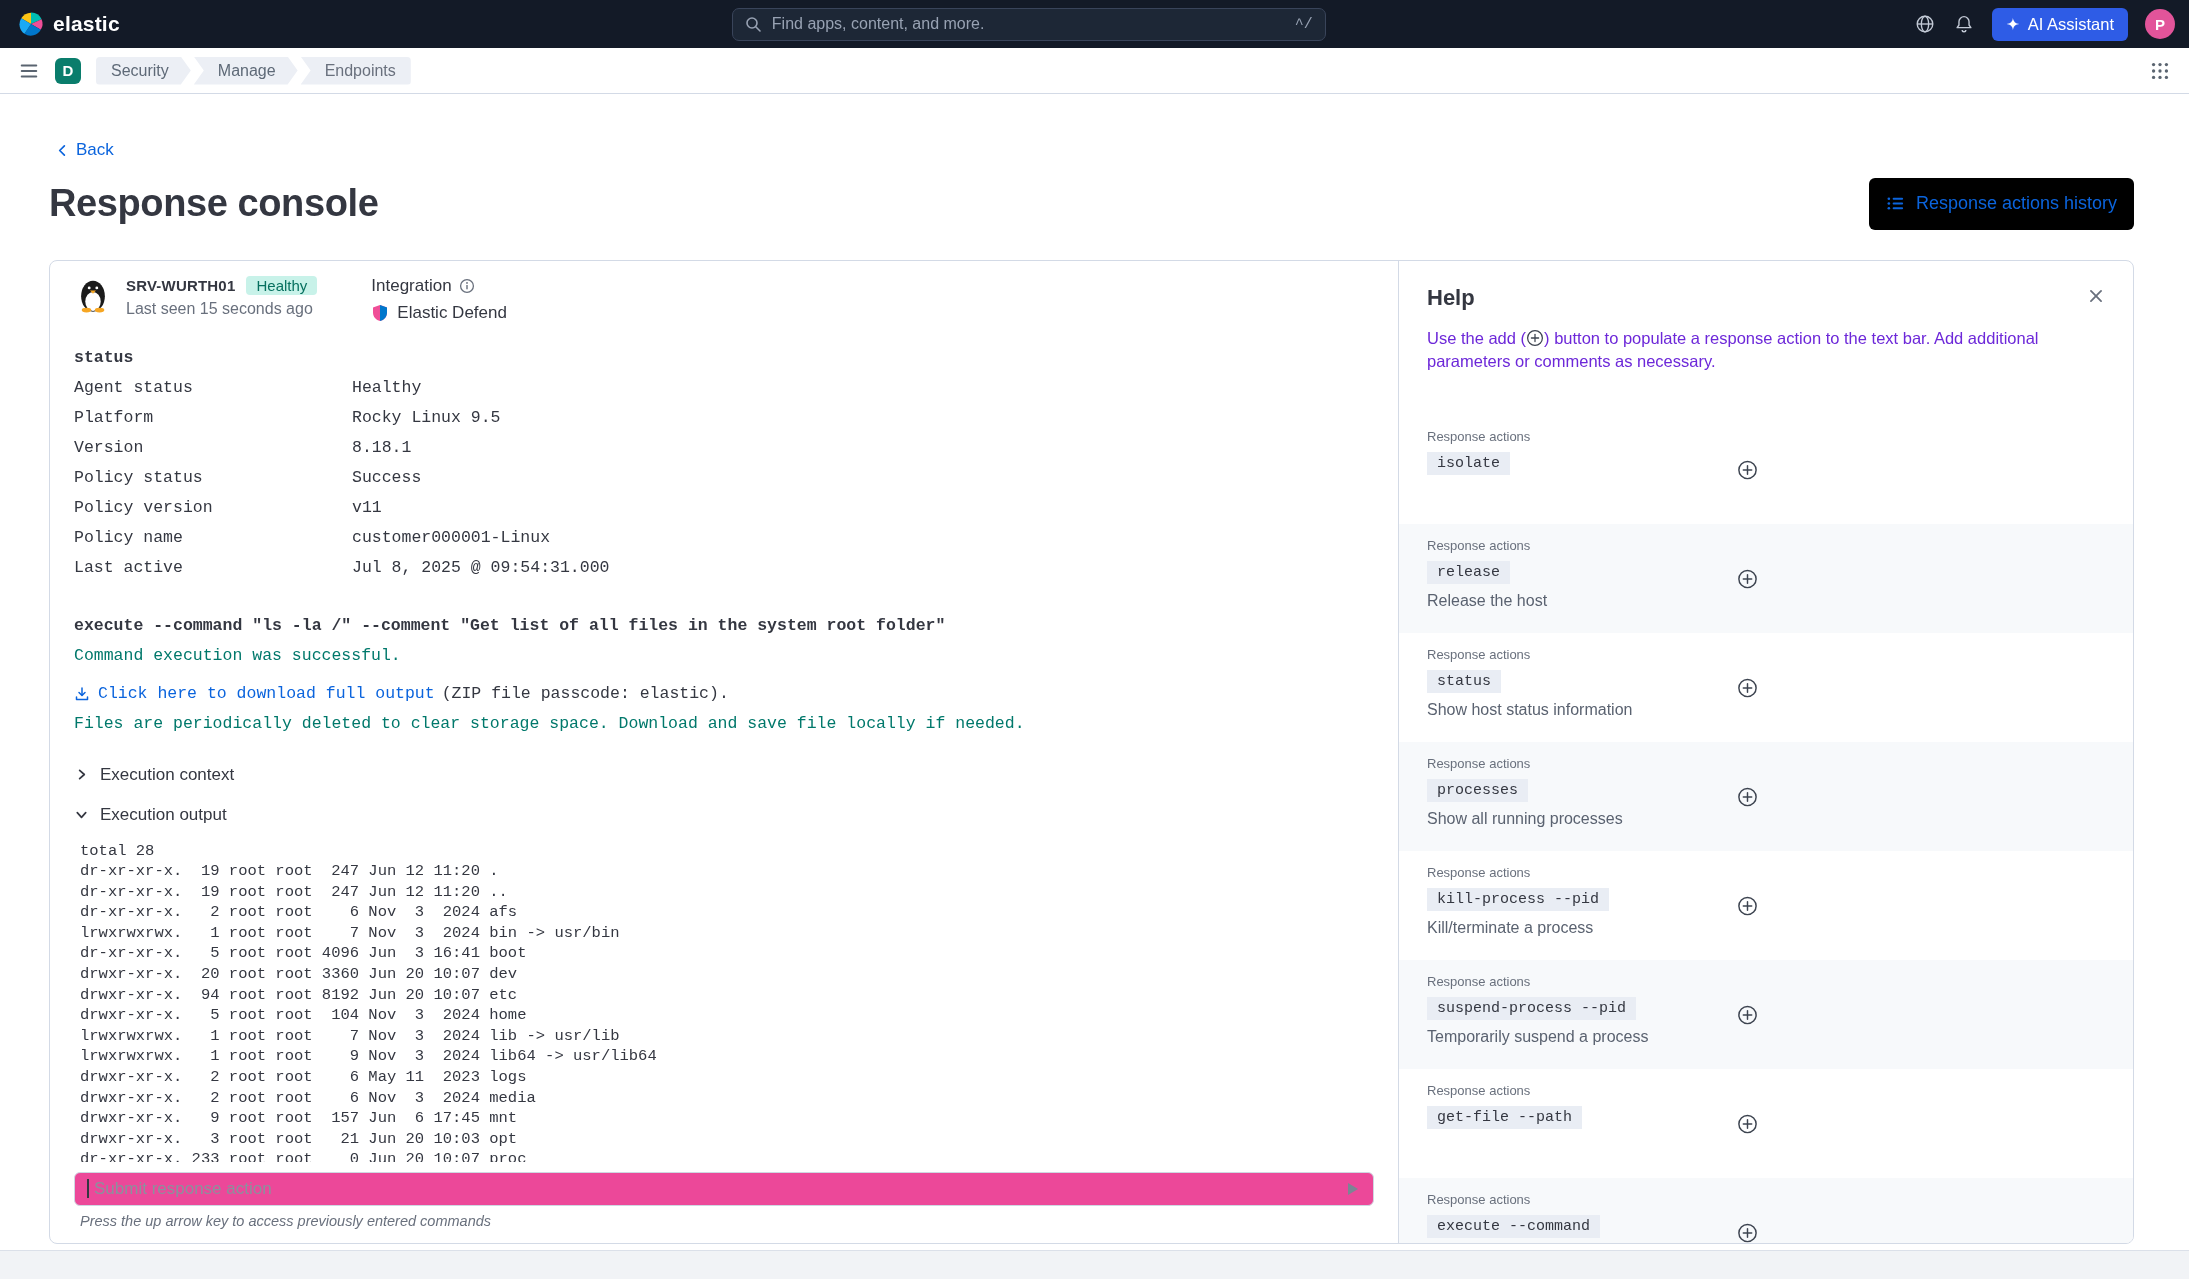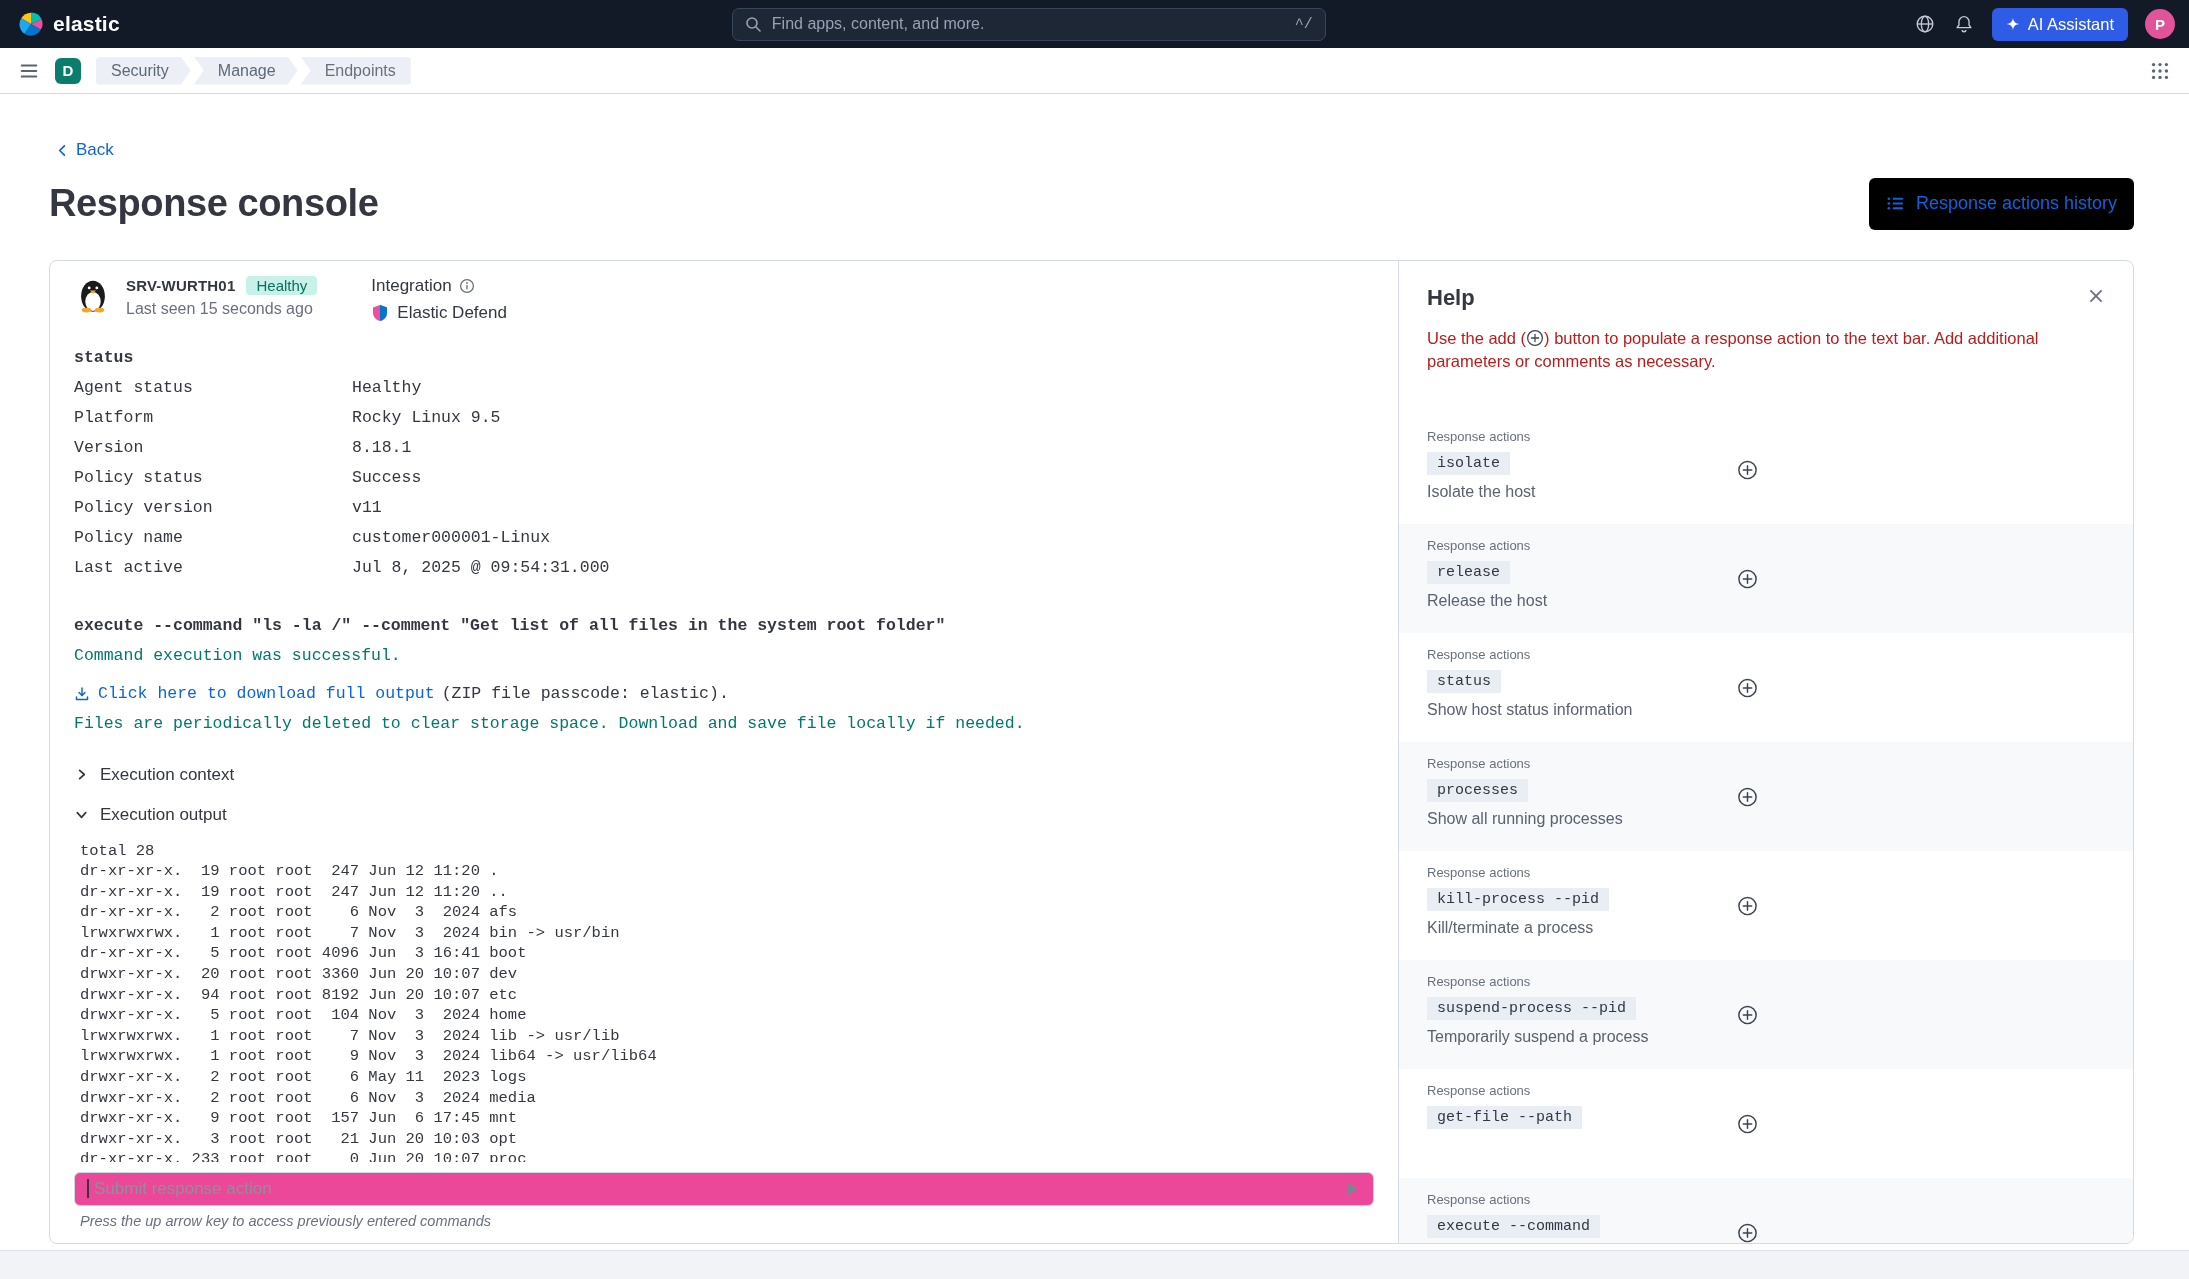--- a/index.html
+++ b/index.html
@@ -128,21 +128,21 @@
     flex:1; border:none; outline:none; font-size:17px; color:#343741; font-family:inherit; background:transparent;
   }
   .input-bar input::placeholder { color:#8b919d; }
   .input-hint { font-size:14.5px; font-style:italic; color:#69707d; margin:7px 0 6px 6px; }
 
   
   .help { width:735px; border-left:1px solid #d3dae6; display:flex; flex-direction:column; padding-top:24px; overflow:hidden; }
   .help-head { padding:0 26px 0 28px; display:flex; justify-content:space-between; align-items:flex-start; }
   .help-title { font-size:22px; font-weight:700; color:#343741; margin:0; }
   .close-btn { background:none; border:none; padding:2px; cursor:pointer; }
-  .help-intro { padding:0 40px 0 28px; margin-top:16px; font-size:16.5px; line-height:23px; color:#b91c1c; }
+  .help-intro { padding:0 40px 0 28px; margin-top:16px; font-size:16.5px; line-height:23px; color:#6d28d9; }
   .inline-plus { display:inline-block; vertical-align:-3px; }
   .help-list { margin-top:26px; }
   .help-item { position:relative; height:109px; padding:14px 28px 0; }
   .help-item:nth-child(even) { background:#f7f9fb; }
   .group-label { font-size:13px; color:#69707d; }
   .cmd-badge {
     display:inline-block; margin-top:8px; background:#e9edf4; border-radius:0; padding:3px 10px;
     font-family:"Liberation Mono","DejaVu Sans Mono",monospace; font-size:15px; color:#343741;
   }
   .item-desc { margin-top:8px; font-size:16px; color:#5a6270; }
@@ -405,21 +405,20 @@
               <circle cx="10" cy="10" r="8.2"></circle>
               <path d="M10 6 V14"></path>
               <path d="M6 10 H14"></path>
             </svg></span><span>) button to populate a response action to the text bar. Add additional parameters or comments as necessary.</span></p>
 
       <div class="help-list">
 
         <div class="help-item">
           <div class="group-label">Response actions</div>
           <span class="cmd-badge">isolate</span>
-          <div class="item-desc">Isolate the host</div>
           <button class="add-btn">
               <svg viewBox="0 0 20 20" width="21" height="21" fill="none" stroke="#3d4450" stroke-width="1.4" stroke-linecap="round">
                 <circle cx="10" cy="10" r="8.2"></circle>
                 <path d="M10 6 V14"></path>
                 <path d="M6 10 H14"></path>
               </svg>
             </button>
         </div>
 
         <div class="help-item">

